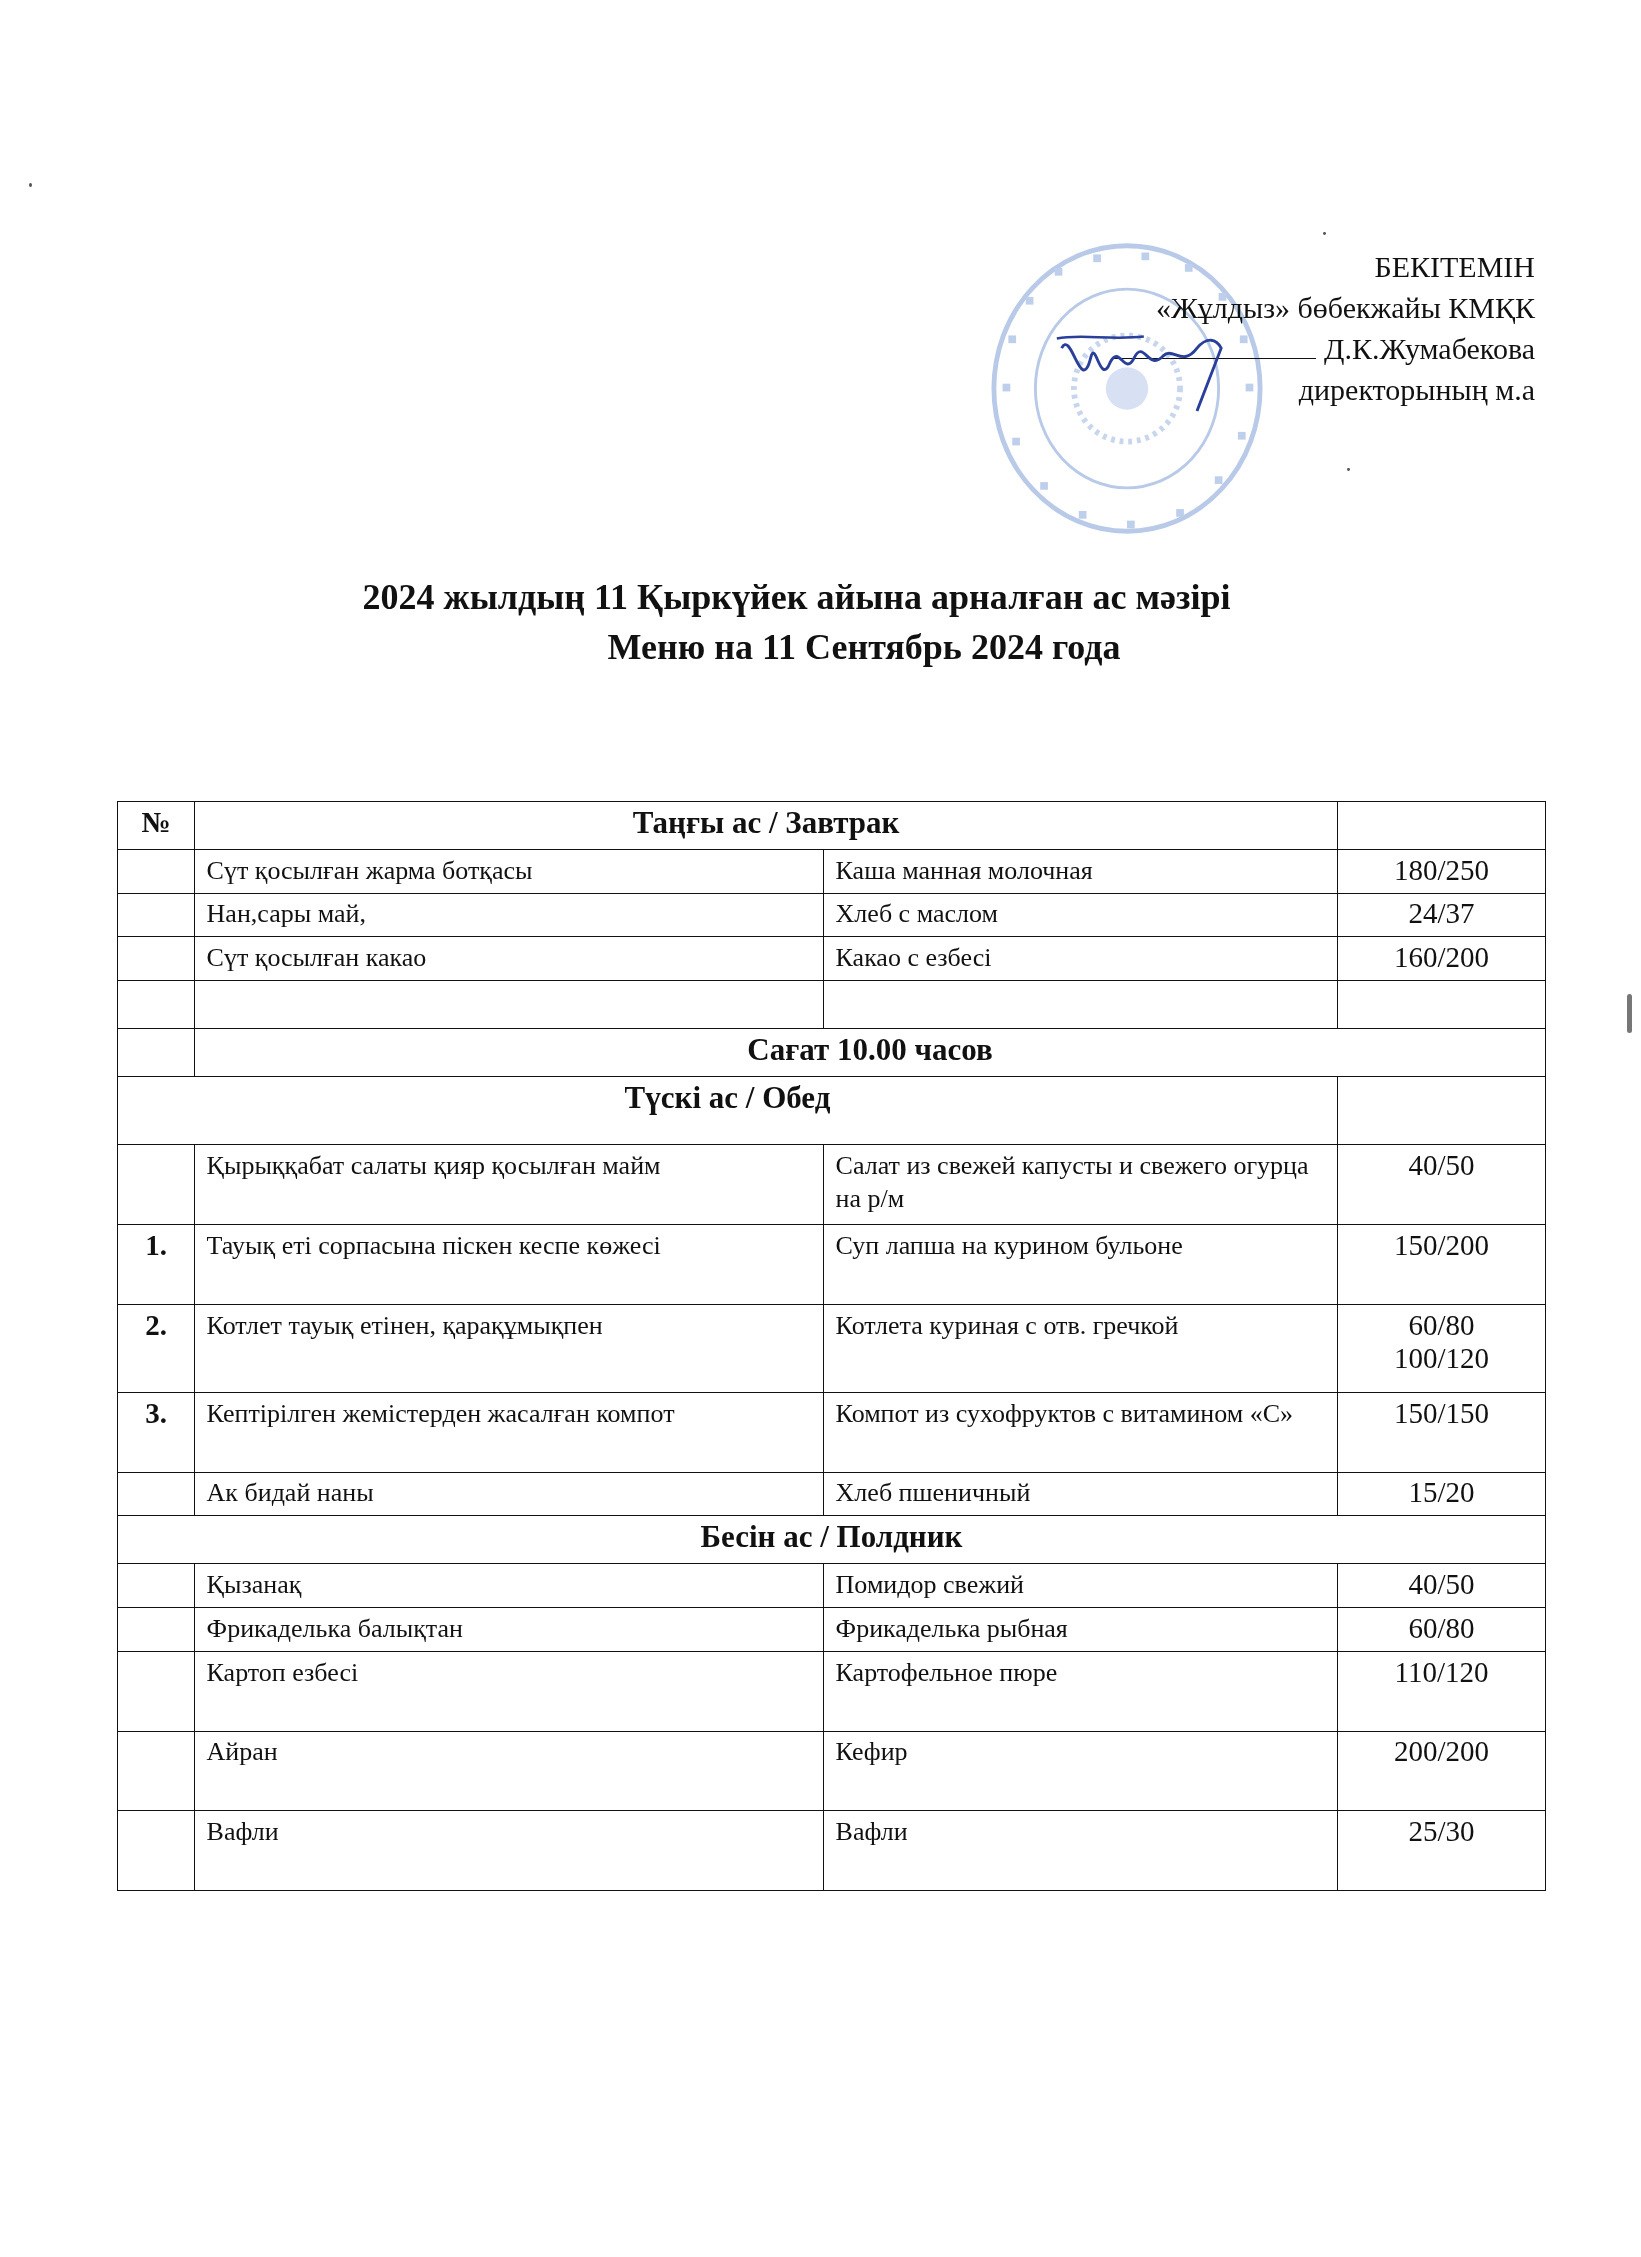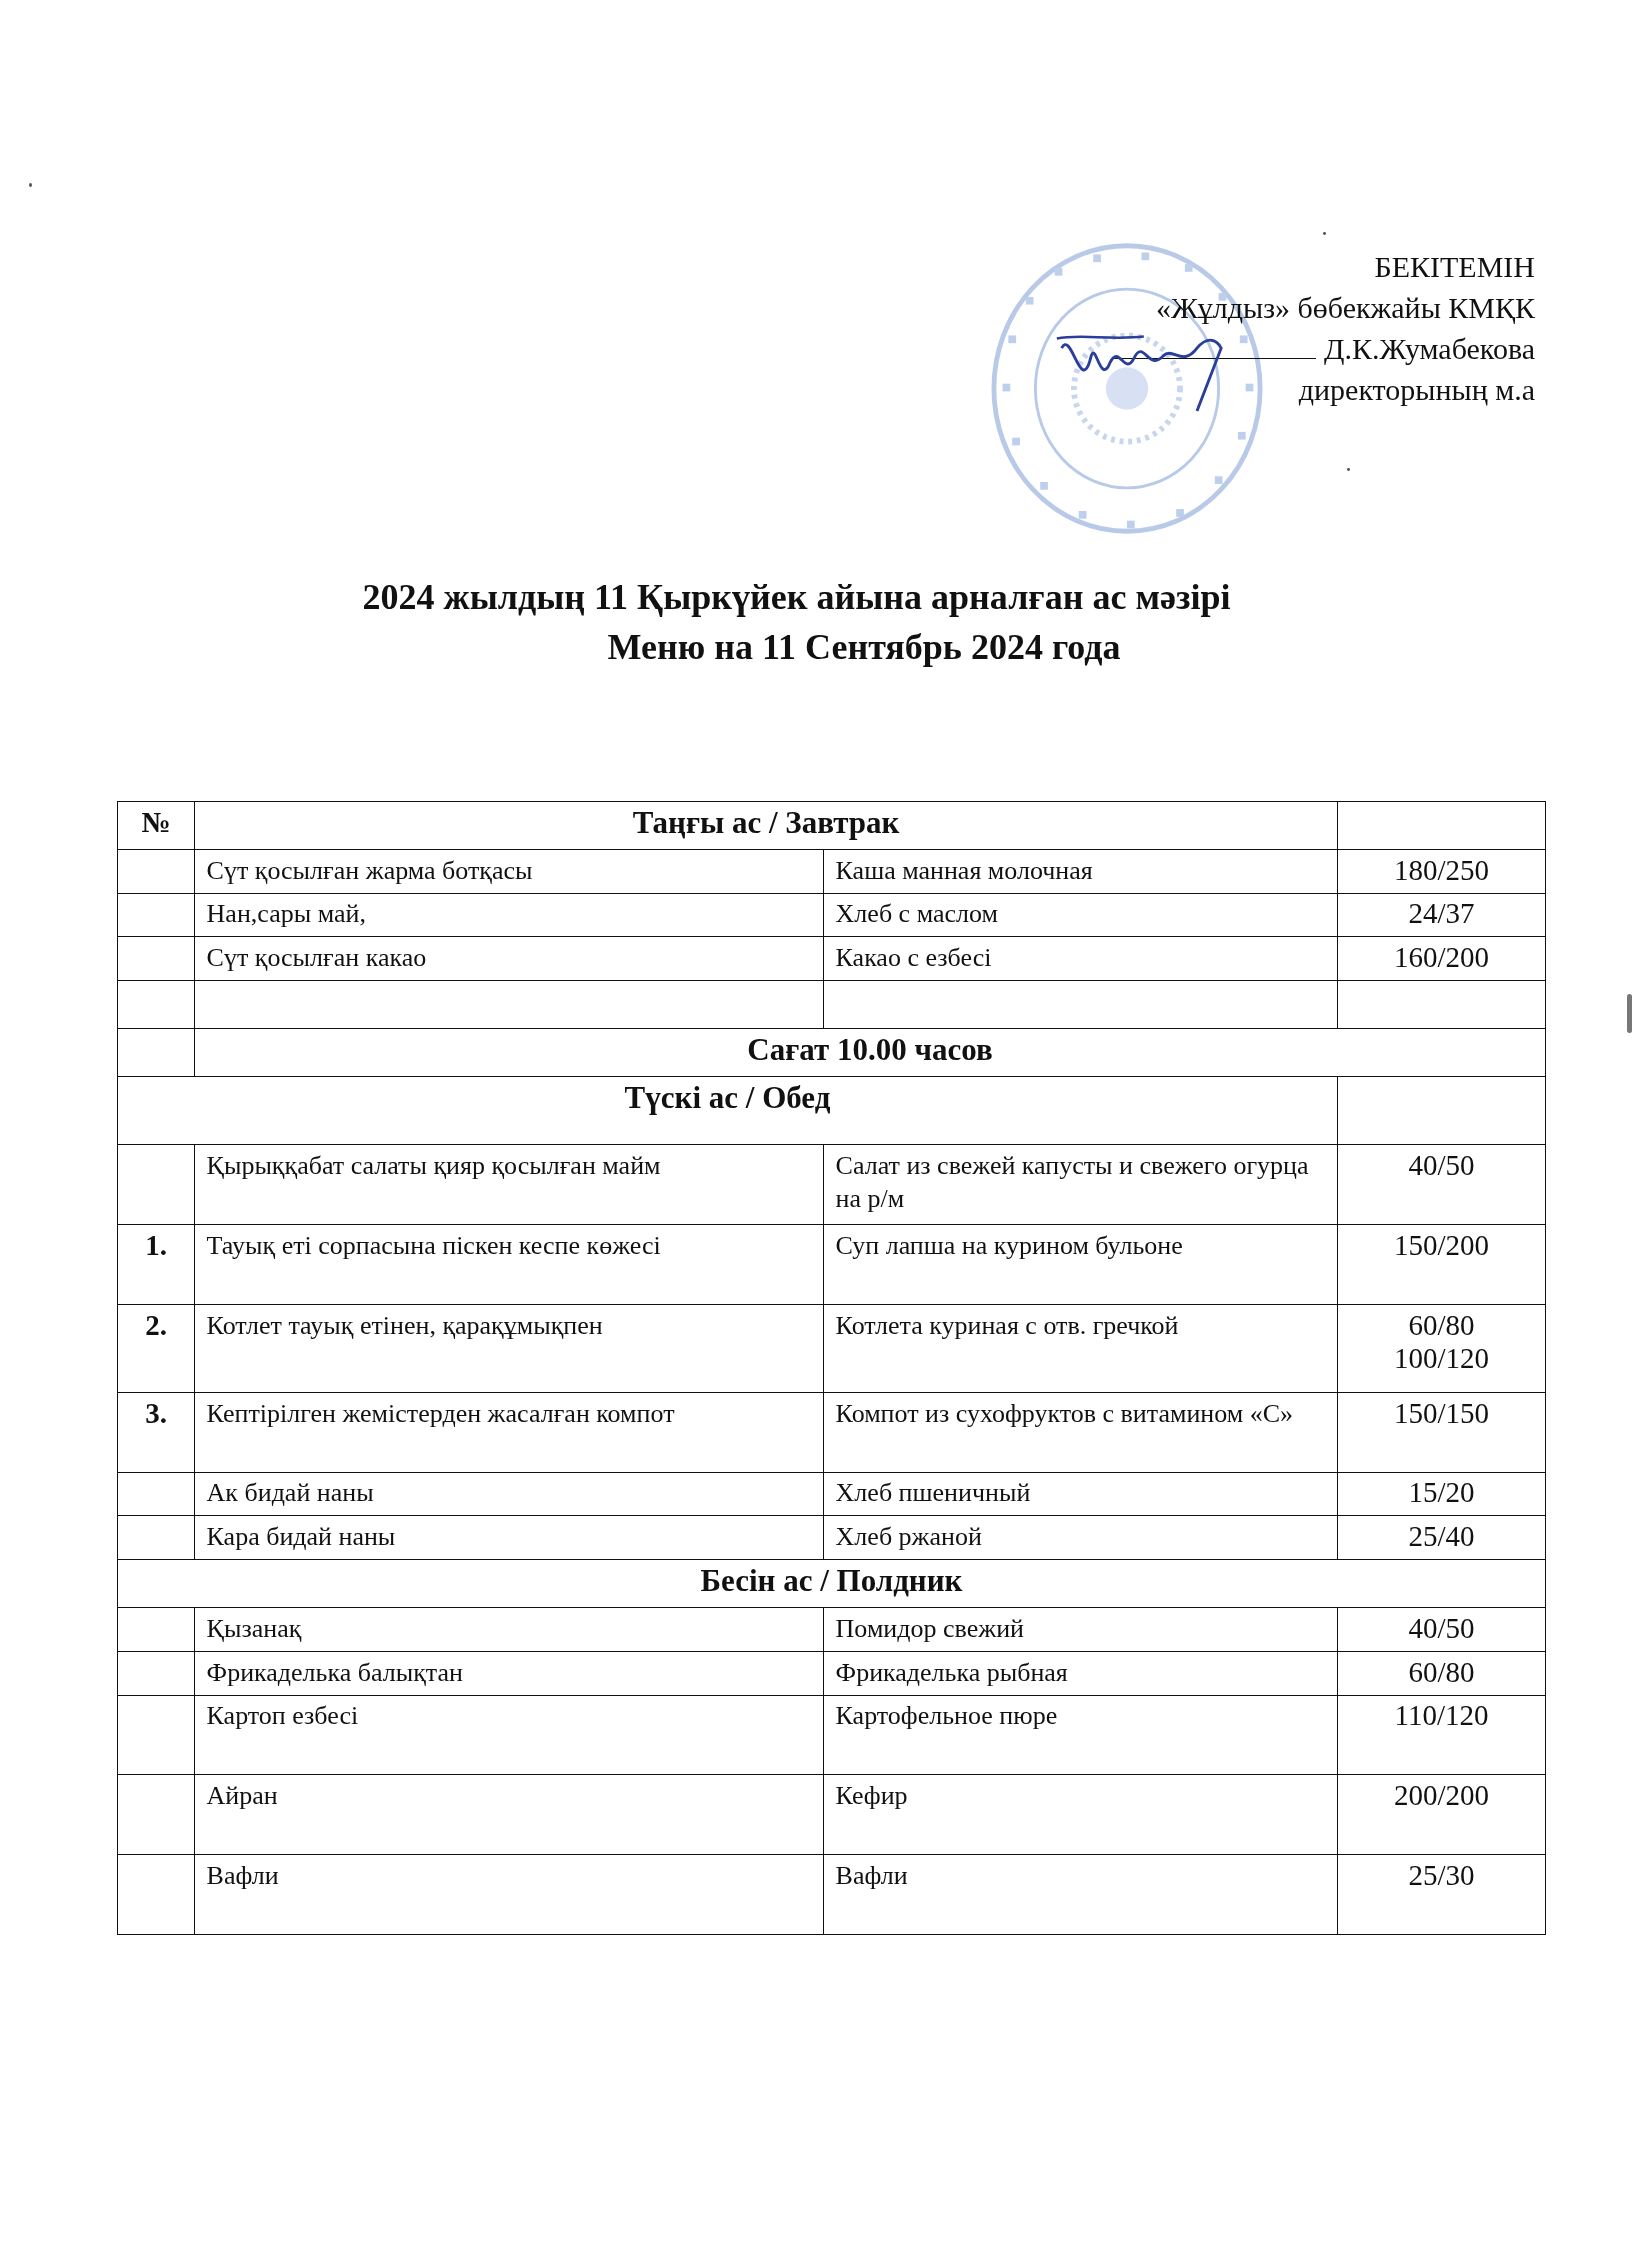--- a/index.html
+++ b/index.html
@@ -178,28 +178,20 @@
         </td>
       </tr>
       <tr class="r-std">
         <td class="num"></td>
         <td>Ак бидай наны</td>
         <td>Хлеб пшеничный</td>
         <td class="w">
           <span class="w-line">15/20</span>
         </td>
       </tr>
-      <tr class="r-std">
-        <td class="num"></td>
-        <td>Кара бидай наны</td>
-        <td>Хлеб ржаной</td>
-        <td class="w">
-          <span class="w-line">25/40</span>
-        </td>
-      </tr>
       <tr class="r-head">
         <td class="section" colspan="4">Бесін ас / Полдник</td>
       </tr>
       <tr class="r-std">
         <td class="num"></td>
         <td>Қызанақ</td>
         <td>Помидор свежий</td>
         <td class="w">
           <span class="w-line">40/50</span>
         </td>

